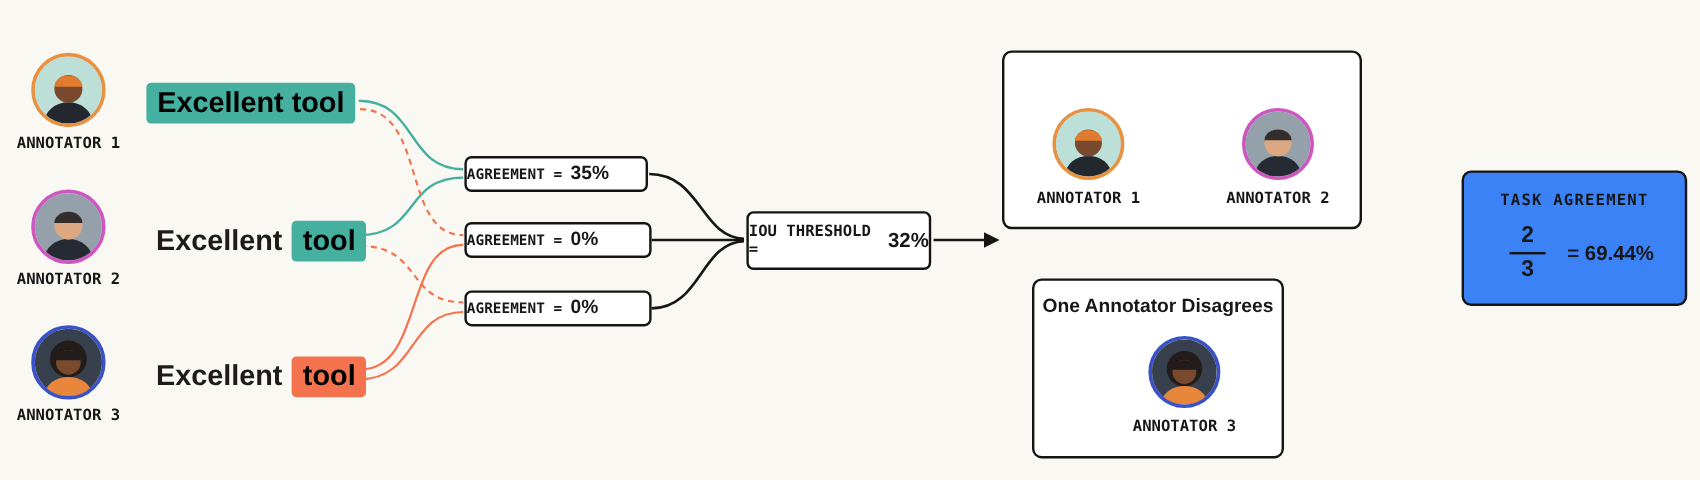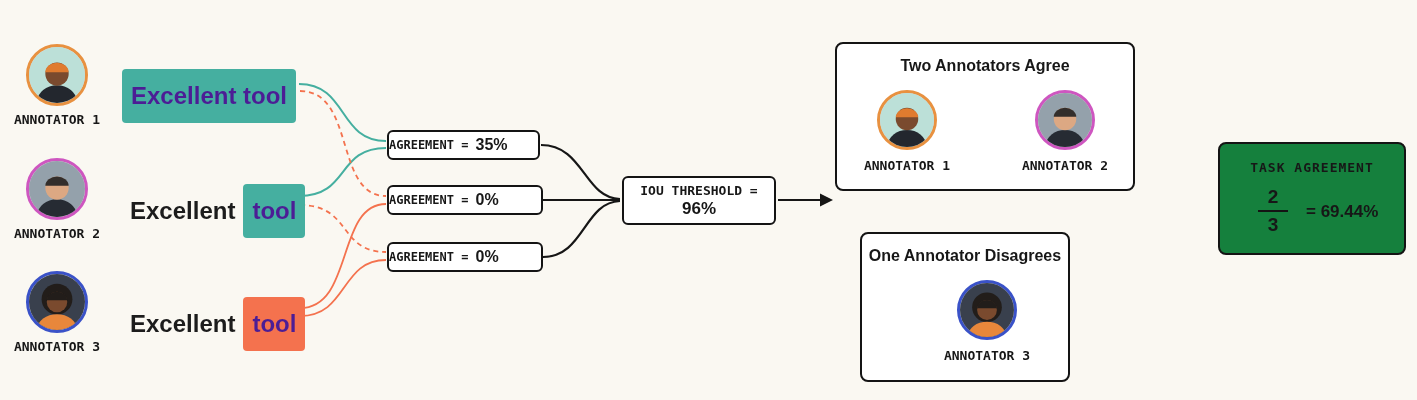--- a/index.html
+++ b/index.html
@@ -17,52 +17,52 @@
   .avatar svg{display:block; width:100%; height:100%;}
   .ann-label{
     position:absolute; z-index:2; text-align:center;
     font-family:"DejaVu Sans Mono", monospace; font-weight:700; font-size:13px;
   }
 
   .annotation-row{
     position:absolute; z-index:2; display:flex; align-items:center; gap:8px;
     font-weight:700; font-size:24px; color:#1c1c1c; white-space:nowrap;
   }
-  .pill{color:#4c1d95; padding:13px 9px; border-radius:4px; font-weight:700;}
+  .pill{color:#000000; padding:3px 9px; border-radius:4px; font-weight:700;}
 
   .agreement-box{
     position:absolute; z-index:2; box-sizing:border-box;
     background:#fff; border:2px solid #141414; border-radius:6px;
     display:flex; align-items:center; justify-content:flex-start; gap:7px;
   }
   .agreement-label{font-family:"DejaVu Sans Mono",monospace; font-weight:700; font-size:12px;}
   .agreement-value{font-weight:700; font-size:16px;}
 
   .iou-box{
     position:absolute; z-index:2; box-sizing:border-box;
     background:#fff; border:2px solid #141414; border-radius:6px;
-    display:flex; flex-direction:column; align-items:center; justify-content:center;
+    display:flex; flex-direction:row; align-items:center; justify-content:center;
   }
   .iou-line1{font-family:"DejaVu Sans Mono",monospace; font-weight:700; font-size:13px;}
   .iou-line2{font-weight:700; font-size:17px; margin-top:1px;}
 
   .group-box{
     position:absolute; z-index:2; box-sizing:border-box;
     background:#fff; border:2px solid #141414; border-radius:8px;
   }
   .group-title{text-align:center; font-weight:700; font-size:16px; margin-top:13px;}
   .member-label{
     position:absolute; text-align:center;
     font-family:"DejaVu Sans Mono",monospace; font-weight:700; font-size:13px;
   }
   .group-box .avatar{border-width:3px;}
 
   .task-box{
     position:absolute; z-index:2; box-sizing:border-box;
-    background:#15803d; border:2px solid #141414; border-radius:8px;
+    background:#3b82f6; border:2px solid #141414; border-radius:8px;
   }
   .task-title{
     text-align:center; font-family:"DejaVu Sans Mono",monospace;
     font-weight:700; font-size:13px; letter-spacing:1px; margin-top:16px;
   }
   .fraction{position:absolute; left:38px; top:42px; text-align:center; font-weight:700; font-size:19px; width:30px;}
   .fraction .num{border-bottom:2px solid #141414; padding:0 4px 2px;}
   .fraction .den{padding-top:2px;}
   .task-result{position:absolute; left:86px; top:58px; font-weight:700; font-size:17px;}
 </style>
@@ -140,25 +140,24 @@
     <span class="agreement-label">AGREEMENT =</span>
     <span class="agreement-value">0%</span>
   </div>
   <div class="agreement-box" style="left:387px; top:242px; width:156px; height:30px;">
     <span class="agreement-label">AGREEMENT =</span>
     <span class="agreement-value">0%</span>
   </div>
 
   <div class="iou-box" style="left:622px; top:176px; width:154px; height:49px;">
     <div class="iou-line1">IOU THRESHOLD =</div>
-    <div class="iou-line2">96%</div>
+    <div class="iou-line2">32%</div>
   </div>
 
   <div class="group-box" style="left:835px; top:42px; width:300px; height:149px;">
-    <div class="group-title">Two Annotators Agree</div>
     <div class="avatar" style="left: 40px; top: 46px; width: 60px; height: 60px; border-color: rgb(232, 145, 64);">
       <svg viewBox="0 0 60 60">
         <rect width="60" height="60" fill="#BCE0D8"></rect>
         <ellipse cx="30" cy="58" rx="21" ry="17" fill="#23272E"></ellipse>
         <circle cx="30" cy="29" r="12.5" fill="#7A4A2E"></circle>
         <path d="M17.5 27 a12.5 10 0 0 1 25 0 z" fill="#E07B2F"></path>
       </svg>
     </div>
     <div class="member-label" style="left:10px; top:114px; width:120px;">ANNOTATOR 1</div>
     <div class="avatar" style="left: 198px; top: 46px; width: 60px; height: 60px; border-color: rgb(206, 86, 192);">

